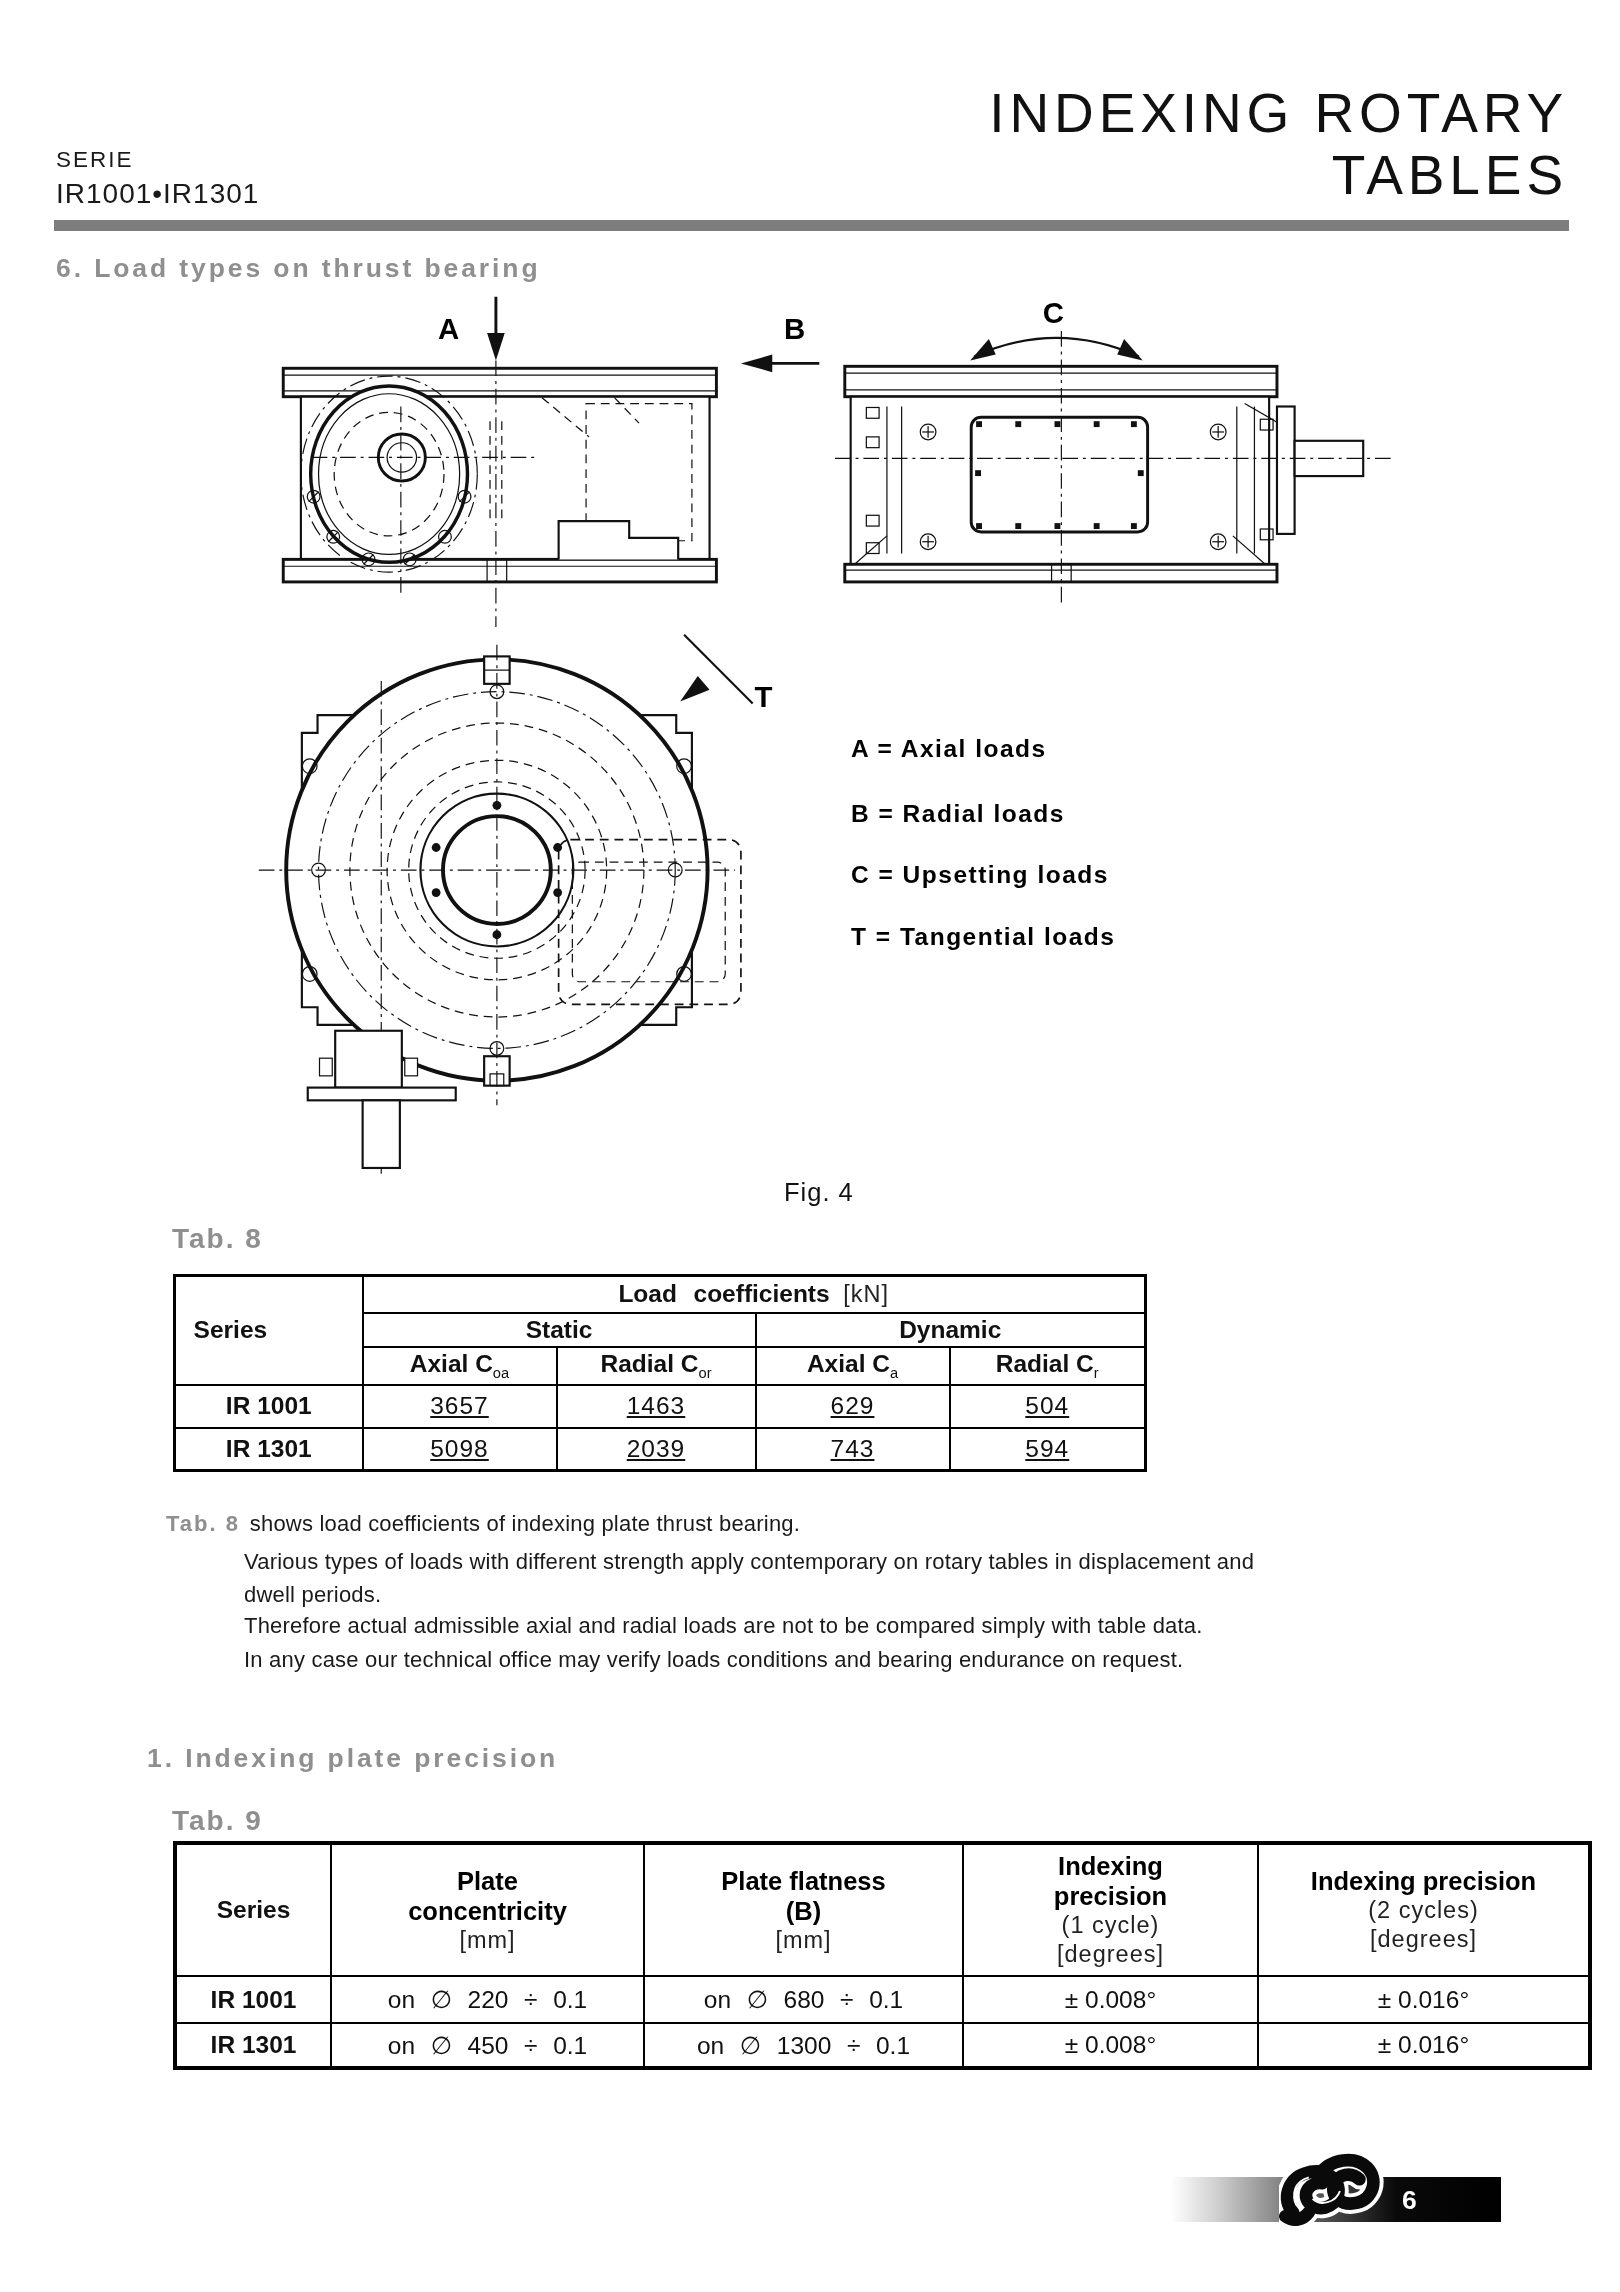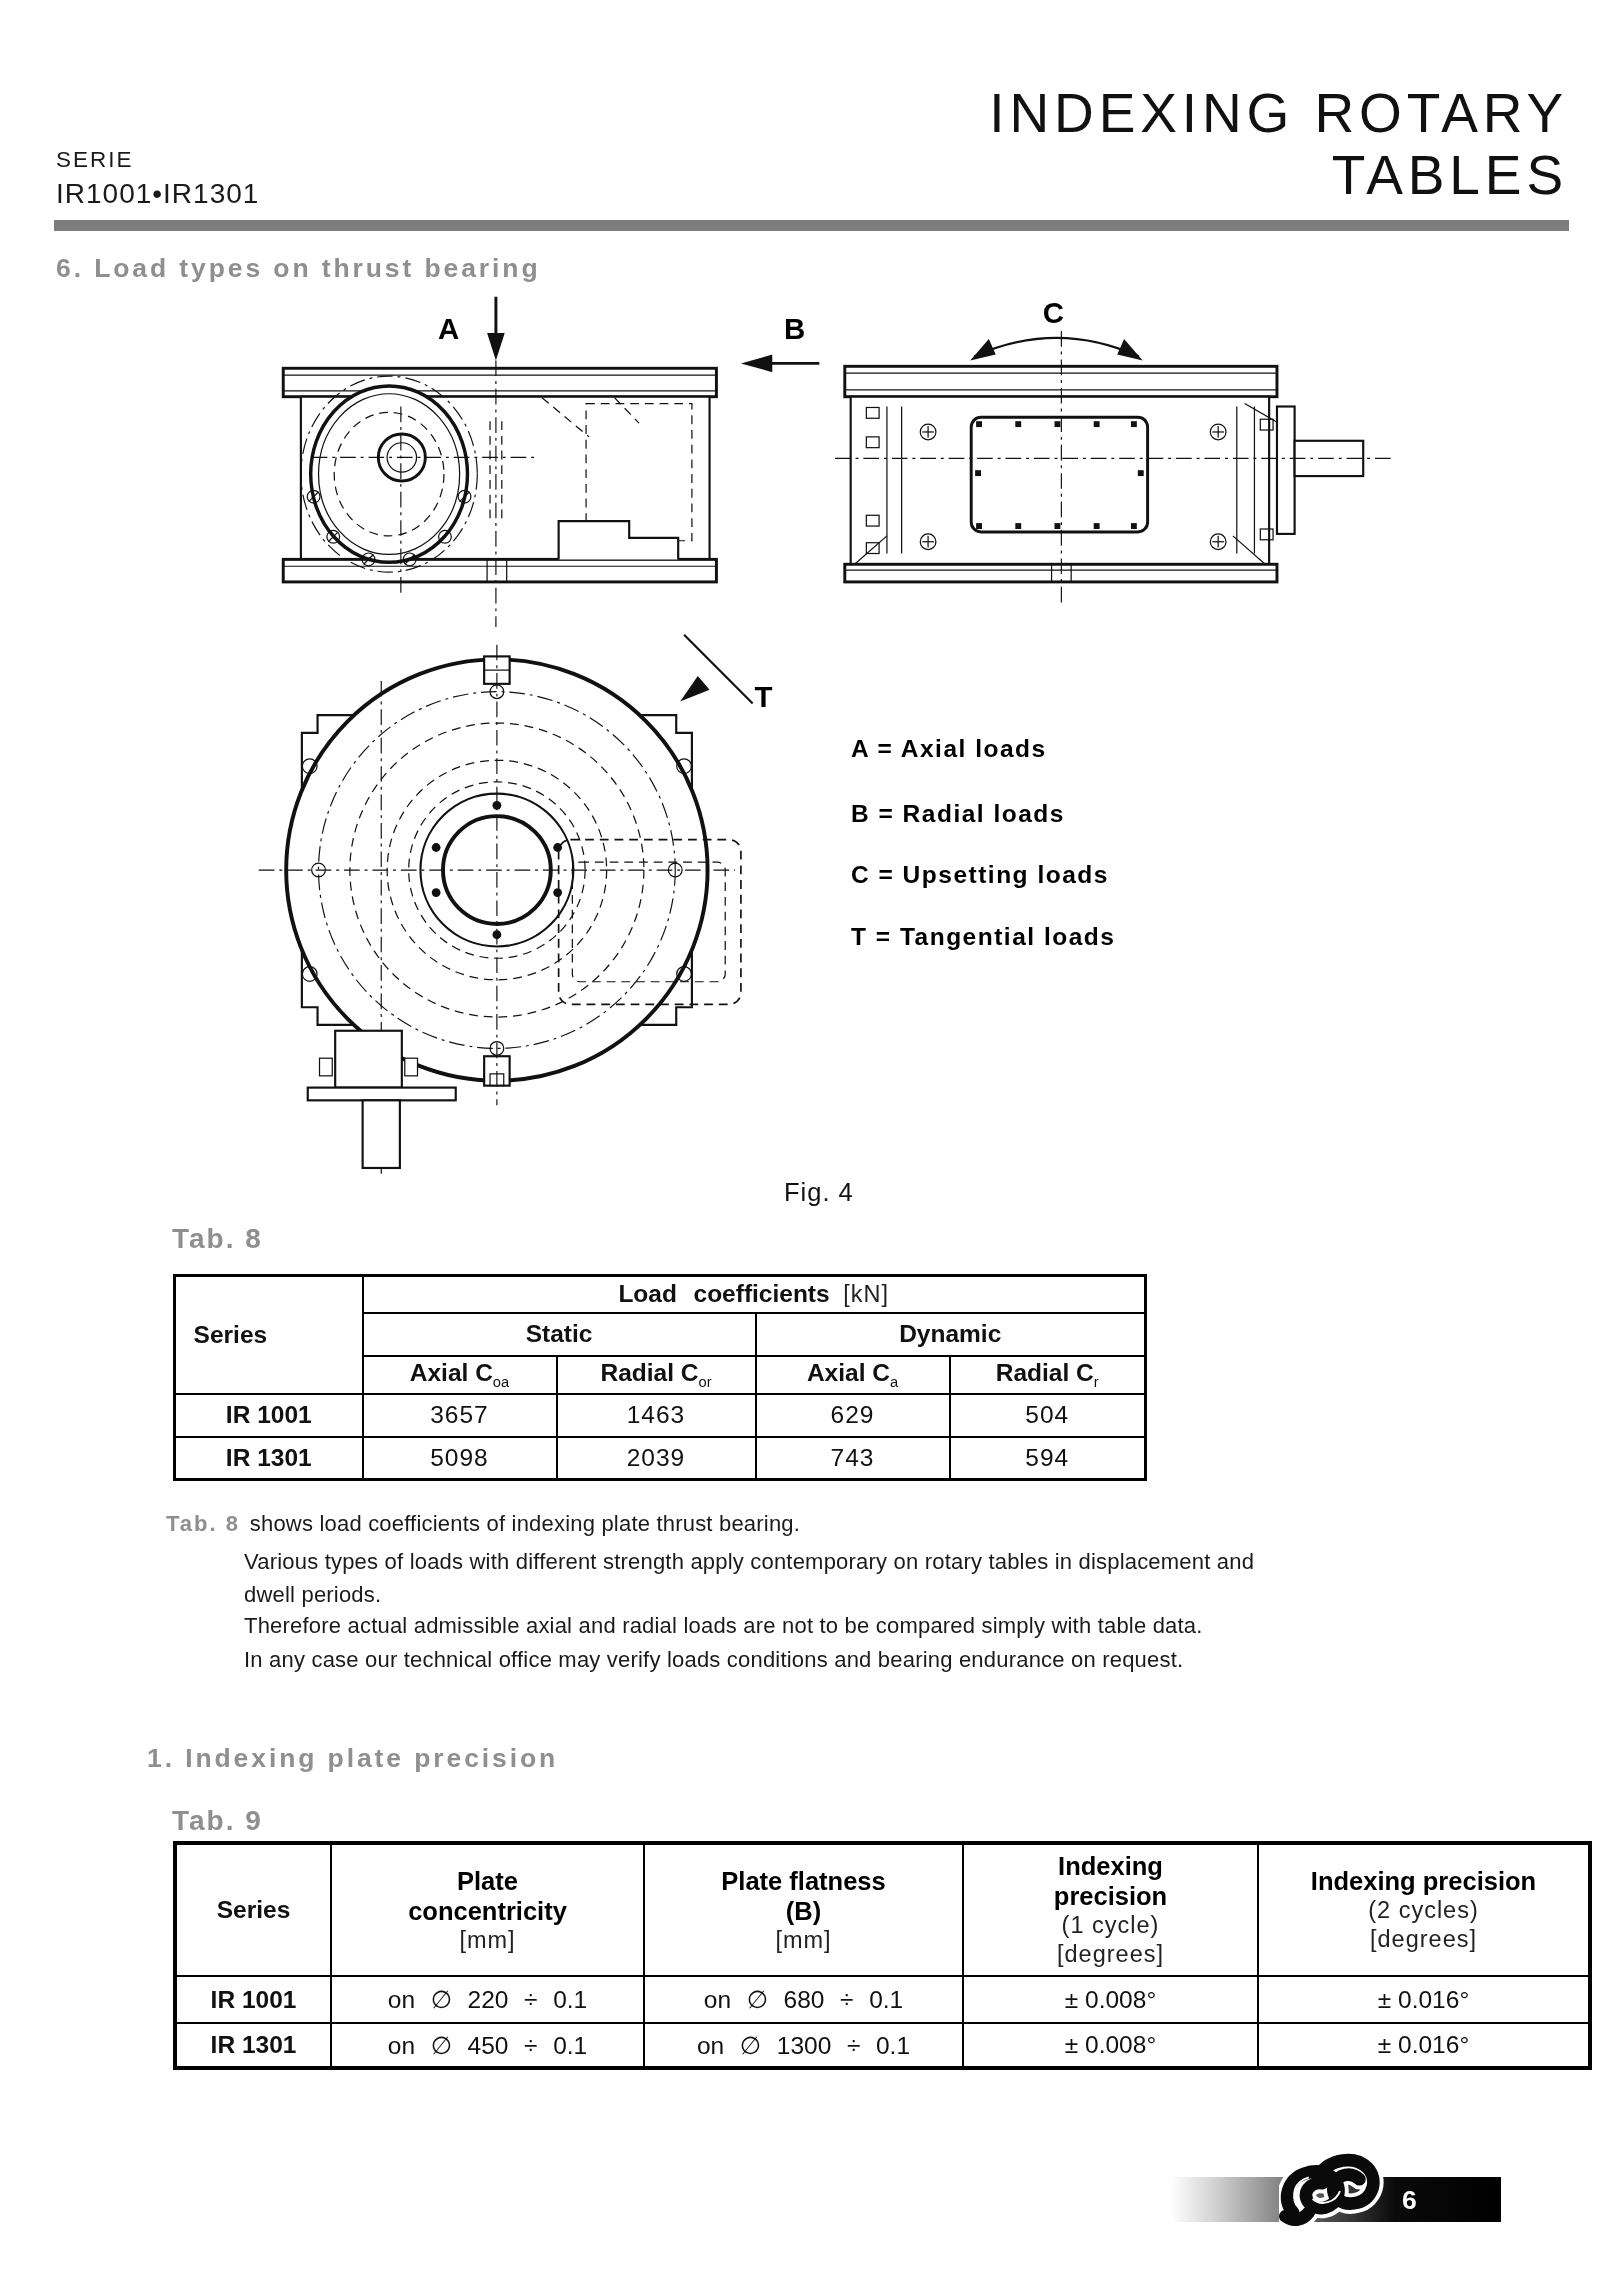--- a/index.html
+++ b/index.html
@@ -24,21 +24,21 @@
   table.dt td{border:2.9px solid #000;text-align:center;vertical-align:middle;
               font-size:24.5px;color:#111;padding:0;}
   table.t8{border:3.9px solid #000;}
   table.t9{border:4.9px solid #000;}
   td.bold{font-weight:bold;font-size:25.5px;color:#000;}
   td.rowhd{font-weight:bold;font-size:26.5px;text-align:left;padding-left:11.8px;color:#000;}
   .unit{font-weight:normal;font-size:23.5px;color:#222;padding-left:13.7px;letter-spacing:1px;margin-top:44px;}
   .wsp{word-spacing:8.8px;margin-top:35px;}
   .t9hd{font-weight:bold;font-size:25.5px;line-height:30px;color:#000;}
   .t9sub{font-weight:normal;font-size:23.5px;line-height:29px;color:#222;letter-spacing:1px;}
-  .val{letter-spacing:1px;}
+  .val{letter-spacing:1px;text-decoration:underline;}
   sub.cs{font-size:14.7px;font-weight:normal;}
   
   .note{font-size:22px;color:#1a1a1a;letter-spacing:0.2px;margin-left:14px;}
   .note .lead{font-weight:bold;color:#8f8f8f;letter-spacing:2px;padding-right:9.8px;}
   
   .footer-bar{left:1171px;top:2177px;width:330px;height:45px;
       background:linear-gradient(to right,#ffffff 0%,#cfcfcf 14%,#555 45%,#0a0a0a 68%,#000 100%);}
   .page-num{position:absolute;left:231px;top:7.8px;color:#fff;font-weight:bold;font-size:26.5px;}
   
   .s1{stroke:#111;stroke-width:3;fill:none}
@@ -273,21 +273,21 @@
         <col style="width:194px">
         <col style="width:196px">
       </colgroup>
     <tbody>
         <tr style="height:37px">
       <td rowspan="3" class="bold" style="text-align:left;padding-left:17.6px">Series</td>
       <td colspan="4">
         <span class="bold" style="font-weight:bold;word-spacing:9.8px">Load coefficients</span><span class="unit">[kN]</span>
       </td>
     </tr>
-    <tr style="height:43px">
+    <tr style="height:34px">
       <td colspan="2" class="bold">Static</td>
       <td colspan="2" class="bold">Dynamic</td>
     </tr>
     <tr style="height:38px">
       <td class="bold"><span>Axial C</span><sub class="cs">oa</sub></td>
       <td class="bold"><span>Radial C</span><sub class="cs">or</sub></td>
       <td class="bold"><span>Axial C</span><sub class="cs">a</sub></td>
       <td class="bold"><span>Radial C</span><sub class="cs">r</sub></td>
     </tr>
     <tr style="height:43px">

